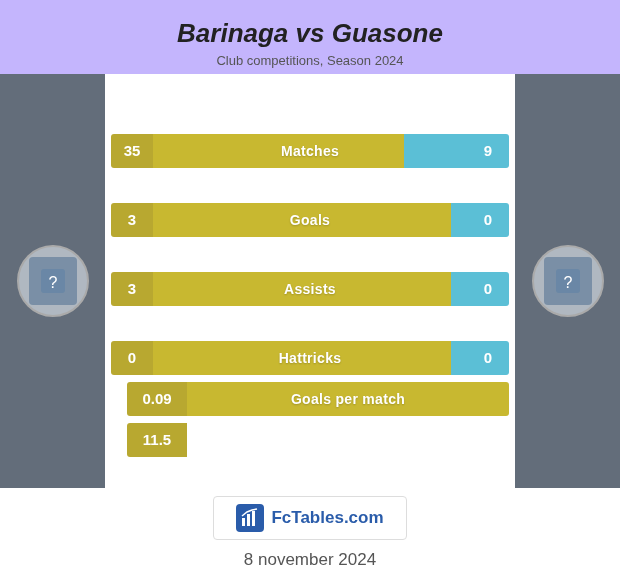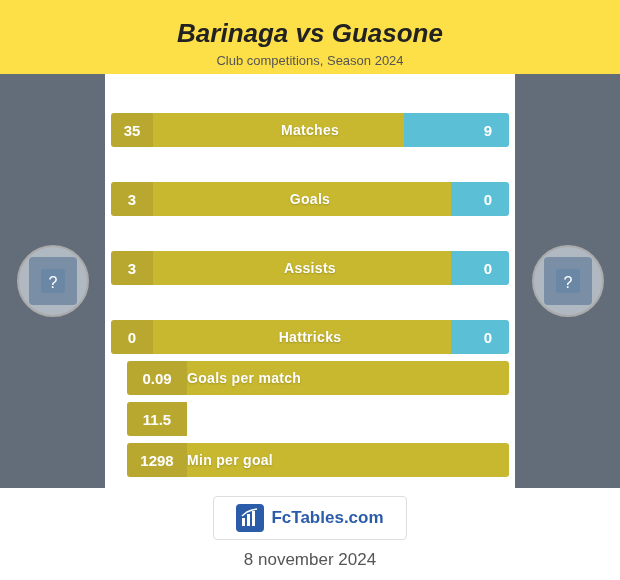--- a/index.html
+++ b/index.html
@@ -15,21 +15,21 @@
       width: 620px;
       height: 580px;
       background: #fff;
       display: flex;
       flex-direction: column;
       align-items: center;
     }
 
     .header {
       width: 100%;
-      background: #fde047;
+      background: #c4b5fd;
       text-align: center;
       padding: 18px 0 6px 0;
     }
 
     .title {
       font-size: 26px;
       font-weight: bold;
       color: #222;
       font-style: italic;
     }
@@ -155,21 +155,21 @@
       justify-content: center;
       z-index: 2;
     }
 
     .stat-single-bar {
       flex: 1;
       height: 100%;
       background: #c8b830;
       display: flex;
       align-items: center;
-      justify-content: flex-start;
+      justify-content: center;
     }
 
     .watermark-area {
       width: 100%;
       display: flex;
       justify-content: center;
       margin: 8px 0 2px 0;
     }
 
     .watermark {
@@ -313,26 +313,20 @@
         <div class="stat-single-val">0.09</div>
         <div class="stat-single-bar">
           <span class="stat-label">Goals per match</span>
         </div>
       </div>
 
       <div class="stat-row single">
         <div class="stat-single-val">11.5</div>
       </div>
 
-      <div class="stat-row single">
-        <div class="stat-single-val">1298</div>
-        <div class="stat-single-bar">
-          <span class="stat-label">Min per goal</span>
-        </div>
-      </div>
 
     </div>
 
     <div class="main-bg-right">
       <div class="player-avatar">
         <div class="player-avatar-inner">
           <svg width="32" height="32" viewBox="0 0 32 32">
             <rect x="4" y="4" width="24" height="24" rx="3" fill="#5a7fa6" opacity="0.5"></rect>
             <text x="16" y="23" text-anchor="middle" fill="#fff" font-size="16">?</text>
           </svg>

